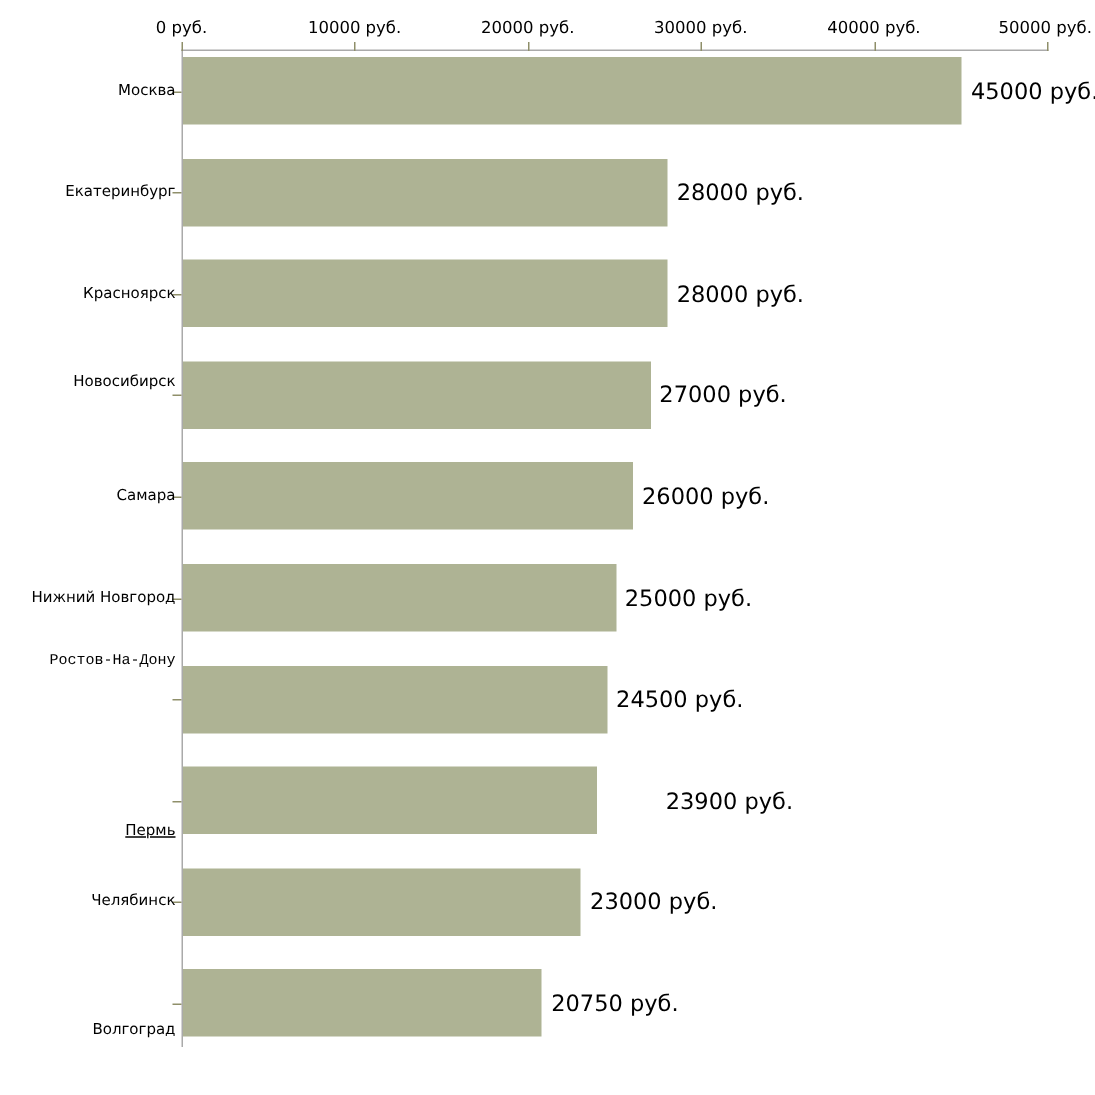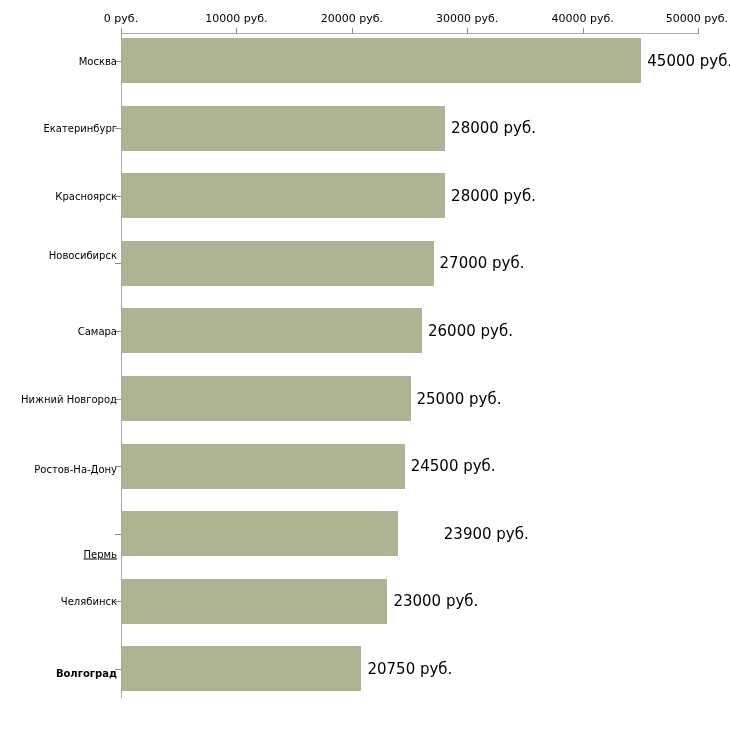--- a/index.html
+++ b/index.html
@@ -117,27 +117,27 @@
       <div class="cat-label" style="top: 128.1px;">Екатеринбург</div>
       <div class="ytick" style="top: 195.7px;"></div>
       <div class="cat-label" style="top: 195.7px;">Красноярск</div>
       <div class="ytick" style="top: 263.3px;"></div>
       <div class="cat-label" style="top: 255px;">Новосибирск</div>
       <div class="ytick" style="top: 330.9px;"></div>
       <div class="cat-label" style="top: 330.9px;">Самара</div>
       <div class="ytick" style="top: 398.5px;"></div>
       <div class="cat-label" style="top: 398.5px;">Нижний Новгород</div>
       <div class="ytick" style="top: 466.1px;"></div>
-      <div class="cat-label" style="top: 469px;">Ростов-На-Дону</div>
+      <div class="cat-label" style="top: 441px; font-family: Liberation Mono, monospace;">Ростов-На-Дону</div>
       <div class="ytick" style="top: 533.7px;"></div>
       <div class="cat-label" style="top: 554px; text-decoration: underline;">Пермь</div>
       <div class="ytick" style="top: 601.3px;"></div>
       <div class="cat-label" style="top: 601.3px;">Челябинск</div>
       <div class="ytick" style="top: 668.9px;"></div>
-      <div class="cat-label" style="top: 673px; font-weight: bold;">Волгоград</div>
+      <div class="cat-label" style="top: 687px;">Волгоград</div>
     </div>
 
   <div id="bars-layer">
       <div class="bar" style="top: 38px; width: 519.3px; height: 45px; background: rgb(174, 179, 148);"></div>
       <div class="bar-value" style="left: 647.3px; top: 60.5px;">45000 руб.</div>
       <div class="bar" style="top: 105.6px; width: 323.12px; height: 45px; background: rgb(174, 179, 148);"></div>
       <div class="bar-value" style="left: 451.12px; top: 128.1px;">28000 руб.</div>
       <div class="bar" style="top: 173.2px; width: 323.12px; height: 45px; background: rgb(174, 179, 148);"></div>
       <div class="bar-value" style="left: 451.12px; top: 195.7px;">28000 руб.</div>
       <div class="bar" style="top: 240.8px; width: 311.58px; height: 45px; background: rgb(174, 179, 148);"></div>

